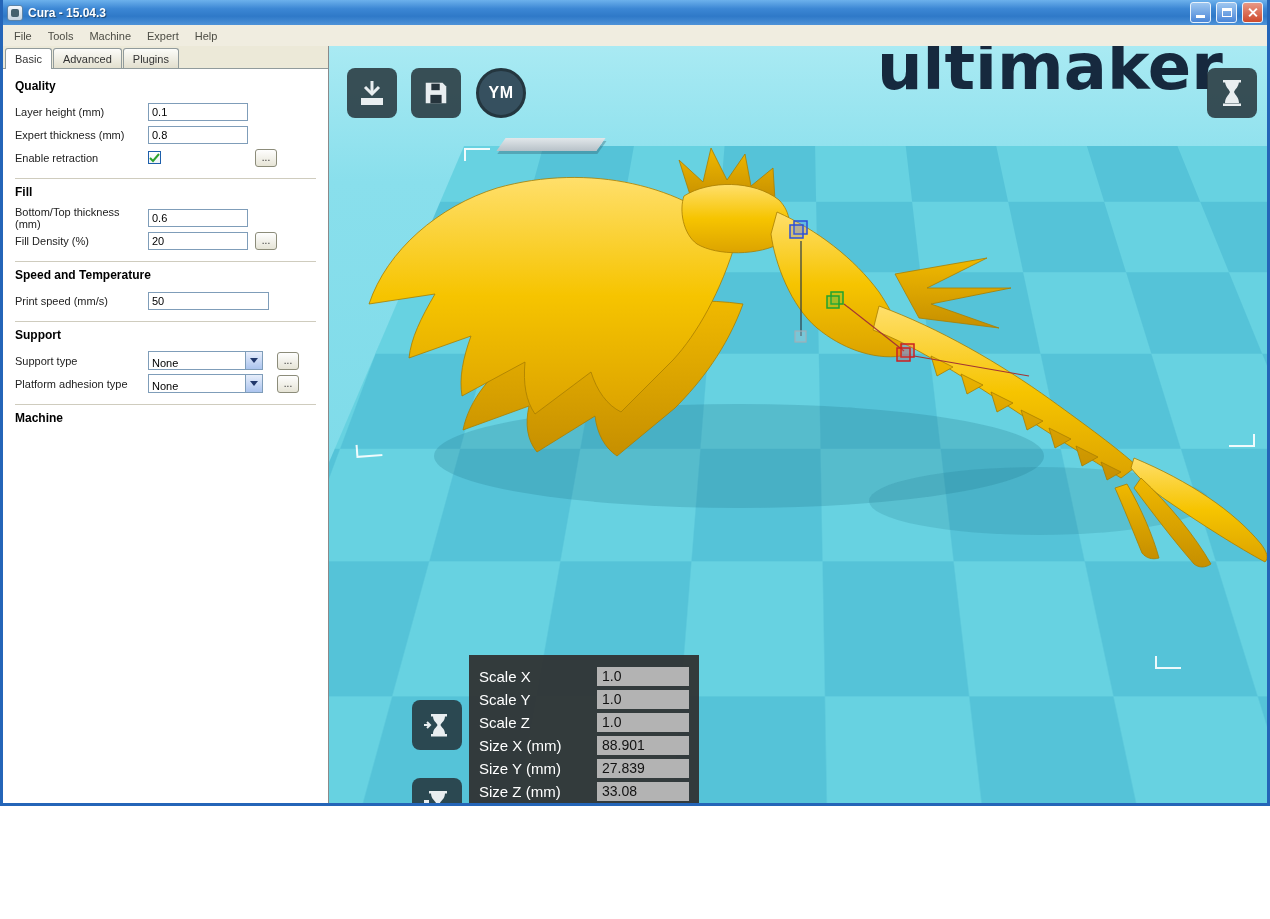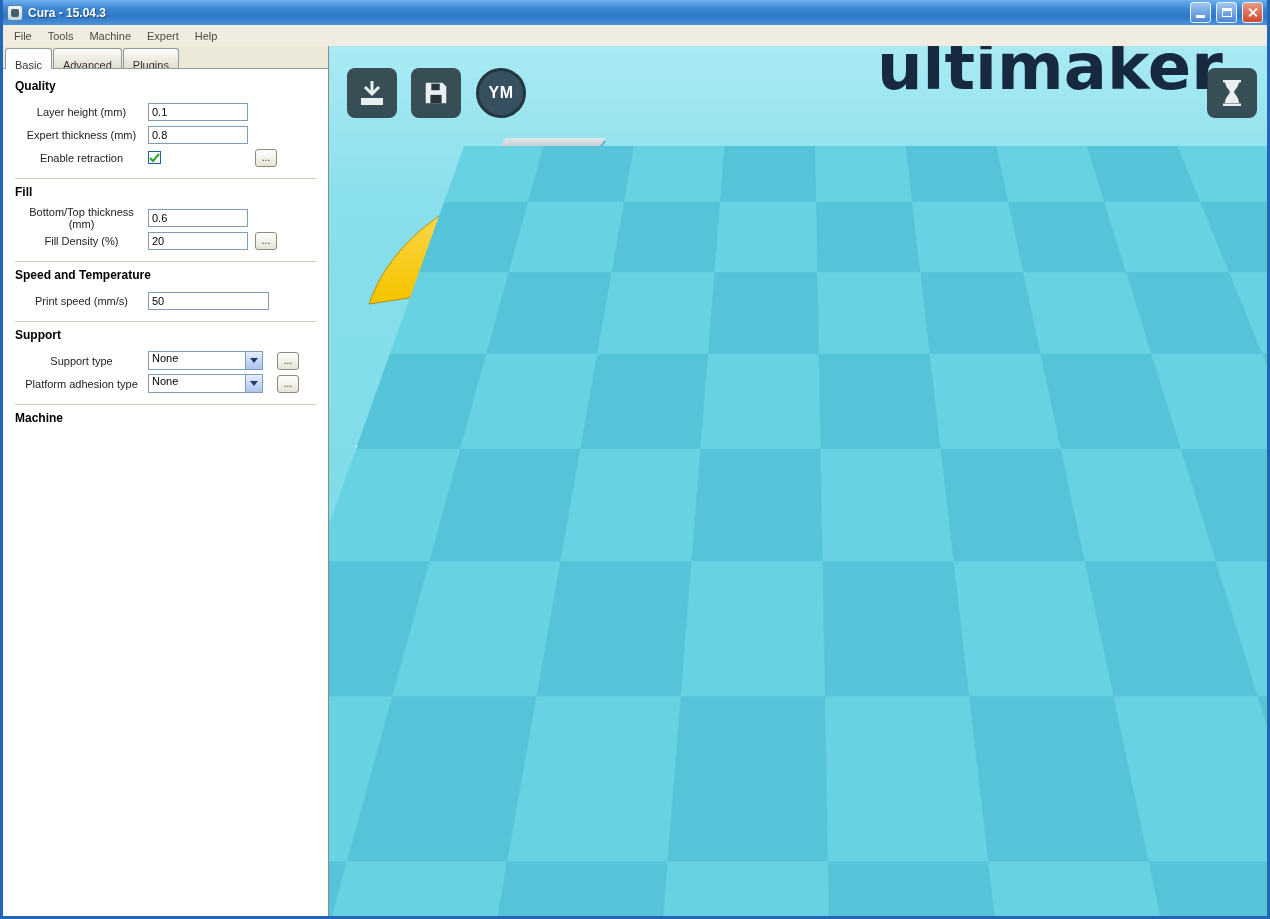--- a/index.html
+++ b/index.html
@@ -1,19 +1,19 @@
 <!DOCTYPE html>
 <html><head>
 <meta charset="utf-8">
 <style>
   * { box-sizing: border-box; margin: 0; padding: 0; }
   html, body { width: 1270px; height: 919px; overflow: hidden; }
   body { font-family: "Liberation Sans", sans-serif; }
 
-  .window { width: 1270px; height: 919px; display: flex; flex-direction: column;
+  .window { width: 1270px; height: 806px; display: flex; flex-direction: column;
             border: 3px solid #2465b8; border-top: none; background: #ece9d8; }
 
   
   .titlebar { height: 25px; flex: 0 0 25px; display: flex; align-items: center; gap: 5px;
               padding: 0 4px; background: linear-gradient(180deg,#6cb1ec 0%,#3c87d4 35%,#2f79c8 65%,#4d92d8 100%); }
   .app-icon { width: 16px; height: 16px; border-radius: 3px;
               background: linear-gradient(#f4f8fc,#c3d2df); border: 1px solid #5d84a8;
               display: flex; align-items: center; justify-content: center; }
   .app-icon i { width: 8px; height: 8px; background: #44606e; border-radius: 2px; display: block; }
   .title { flex: 1; color: #fff; font-weight: bold; font-size: 12px; text-shadow: 1px 1px 1px rgba(0,0,0,.45); }
@@ -33,44 +33,44 @@
   .menubar { height: 21px; flex: 0 0 21px; display: flex; align-items: center;
              background: #f0ede0; padding-left: 3px; }
   .menu-item { font-size: 11px; color: #4c4c44; padding: 3px 8px; }
 
   
   .main { flex: 1; display: flex; min-height: 0; }
 
   
   .sidepanel { width: 325px; flex: 0 0 325px; display: flex; flex-direction: column; background: #ece9d8; }
   .tabstrip { display: flex; padding: 2px 0 0 2px; height: 22px; }
-  .tab { font-size: 11px; color: #333; padding: 10px 9px 4px; margin-right: 1px;
+  .tab { font-size: 11px; color: #333; padding: 4px 9px 4px; margin-right: 1px;
          border: 1px solid #919b9c; border-bottom: none; border-radius: 3px 3px 0 0;
          background: linear-gradient(#fcfcf9,#e2dfce); position: relative; }
   .tab.active { background: #fff; z-index: 2; margin-bottom: -1px; padding-bottom: 5px; }
   .panel-body { flex: 1; background: #fff; border-top: 1px solid #919b9c; padding: 8px 12px 0; z-index: 1; }
 
   .sec { border-bottom: 1px solid #cfccbe; padding-bottom: 9px; margin-bottom: 6px; }
   .sec:last-child { border-bottom: none; }
   .sec-title { font-weight: bold; font-size: 12px; color: #000; margin: 2px 0 7px; }
   .row { display: flex; align-items: center; height: 23px; position: relative; }
-  .row label { flex: 0 0 133px; font-size: 11px; color: #222; text-align: center; }
+  .row label { flex: 0 0 133px; font-size: 11px; color: #222; }
   .txt { width: 100px; height: 18px; border: 1px solid #7f9db9; font-size: 11px;
          padding: 0 3px; font-family: "Liberation Sans", sans-serif; }
   .txt.wide { width: 121px; }
   .more-btn { position: absolute; width: 22px; height: 18px; font-size: 10px; color: #333;
               border: 1px solid #8c8c7a; border-radius: 3px; line-height: 14px;
               background: linear-gradient(#fefefe,#e6e4d6); font-family: inherit; }
   .more-a { left: 240px; } .more-b { left: 262px; }
   .chk { width: 13px; height: 13px; border: 1px solid #1d5fab; background: linear-gradient(#fff,#eef3f8);
          display: flex; align-items: center; justify-content: center; }
   .chk .tick { display: none; }
   .chk[data-checked="checked"] .tick { display: block; }
   .sel { width: 115px; height: 19px; border: 1px solid #7f9db9; background: #fff;
-         display: flex; align-items: flex-start; font-size: 11px; padding-left: 3px; }
+         display: flex; align-items: flex-end; font-size: 11px; padding-left: 3px; }
   .sel .sel-arrow { margin-left: auto; width: 17px; height: 17px; border-left: 1px solid #7f9db9;
          background: linear-gradient(#e7eefb,#abc4ee); display: flex; align-items: center; justify-content: center; }
   .tri-down { width: 0; height: 0; border: 4px solid transparent; border-top: 5px solid #21386b; margin-top: 4px; }
 
   
   .viewport { flex: 1; position: relative; overflow: hidden; border-left: 1px solid #8a8a8a;
               background: linear-gradient(#a9eaf3,#89dfec 18%, #7edbe9 60%, #74d6e6); }
   .floor-clip { position: absolute; inset: 0;
               clip-path: polygon(135px 100px, 100% 100px, 100% 100%, 0 100%, 0 55%); }
   .floor { position: absolute; left: -25%; top: 94px; width: 150%; height: 175%;

